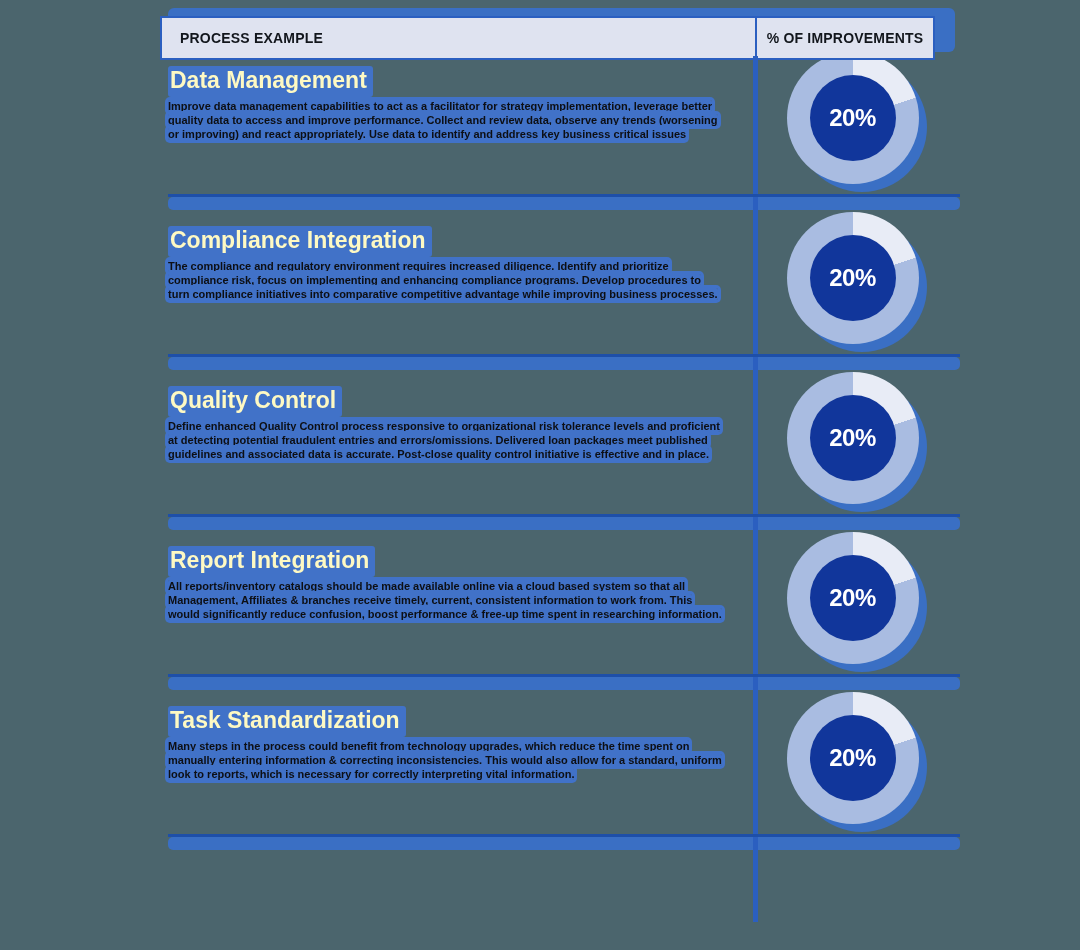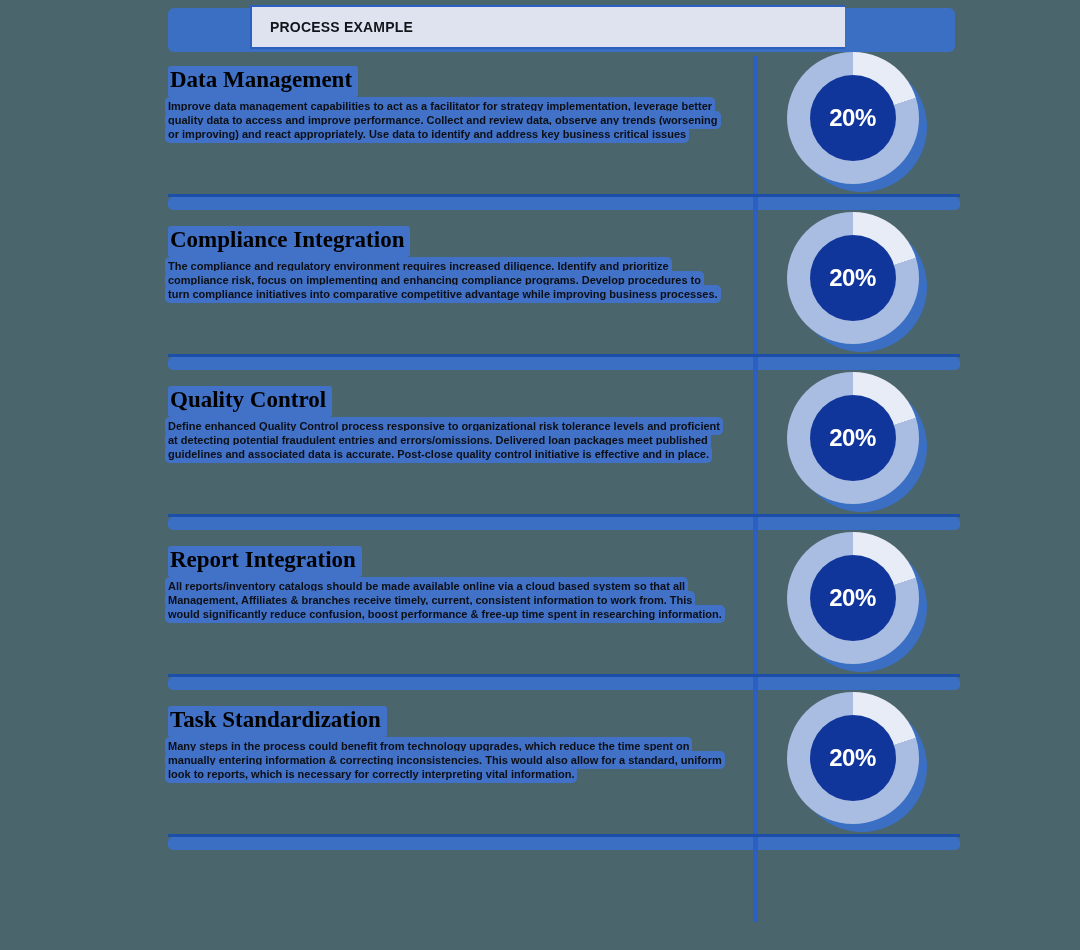--- a/index.html
+++ b/index.html
@@ -13,25 +13,24 @@
   body {
     background: #4b656d;
     font-family: "Liberation Sans", sans-serif;
     position: relative;
   }
 
   
   .header-row {
     position: absolute;
     left: 160px;
-    top: 5px;
+    top: 16px;
     width: 775px;
     height: 27px;
     display: flex;
-    justify-content: center;
   }
   .header-shadow {
     position: absolute;
     left: 168px;
     top: 8px;
     width: 787px;
     height: 44px;
     background: #3a6fc4;
     border-radius: 6px;
     z-index: 1;
@@ -100,27 +99,27 @@
     display: flex;
     align-items: flex-end;
     justify-content: center;
     align-self: center;
   }
 
   .row-title {
     display: inline-block;
     font-size: 23px;
     font-weight: 700;
-    color: #000000;
+    color: #fef9c3;
     background: #4172c8;
     line-height: 1.16;
     padding: 1px 6px 3px 2px;
     margin-bottom: 2px;
     border-radius: 3px;
-    font-family: Liberation Serif, serif;
+    font-family: Liberation Sans, sans-serif;
     text-align: center;
   }
 
   .row-desc {
     font-size: 11px;
     font-weight: 700;
     line-height: 1.30;
     color: #0d0f14;
     font-family: "Liberation Sans", sans-serif;
   }
@@ -202,20 +201,23 @@
   }
 </style>
 </head>
 <body>
 
 <div class="header-shadow"></div>
 <div class="header-row">
   <div class="header-cell process">
     <span class="htext">PROCESS EXAMPLE</span>
   </div>
+  <div class="header-cell improve">
+    <span class="htext">% OF IMPROVEMENTS</span>
+  </div>
 </div>
 
 <div class="vdivider"></div>
 
 <div class="table-body" id="table-body">
     <div class="row">
       <div class="cell-text"><div class="row-title">Data Management</div><div class="row-desc"><span class="hl">Improve data management capabilities to act as a facilitator for strategy implementation, leverage better quality data to access and improve performance. Collect and review data, observe any trends (worsening or improving) and react appropriately. Use data to identify and address key business critical issues</span></div></div>
       <div class="cell-chart">
         <div class="donut-wrap">
           <div class="donut-shadow"></div>

